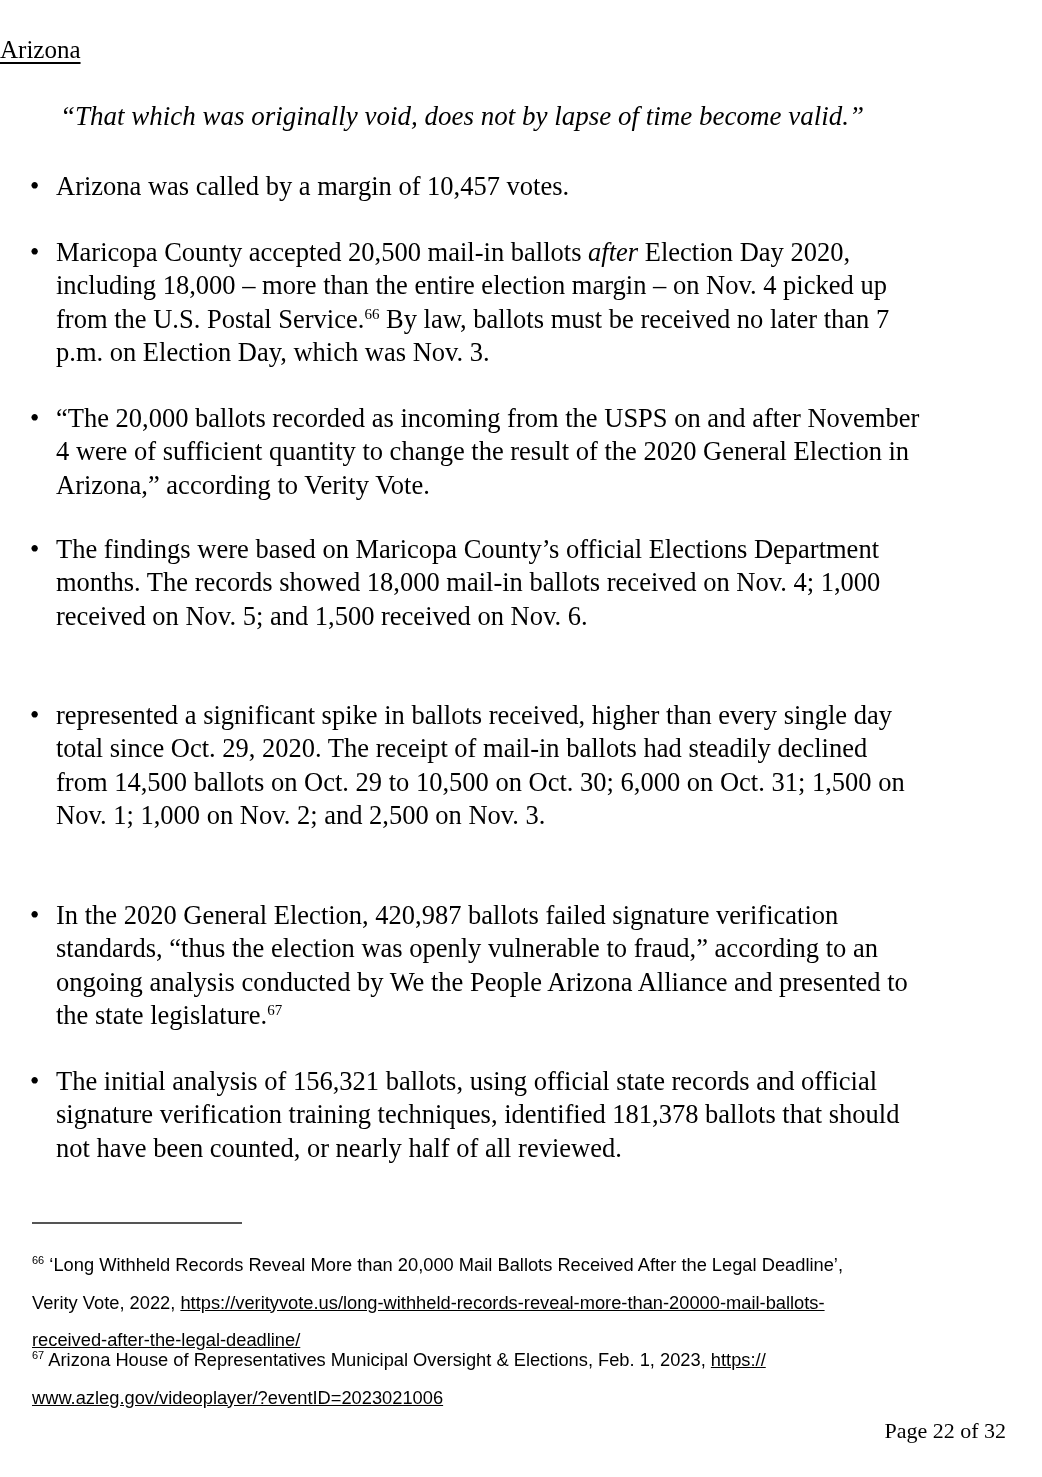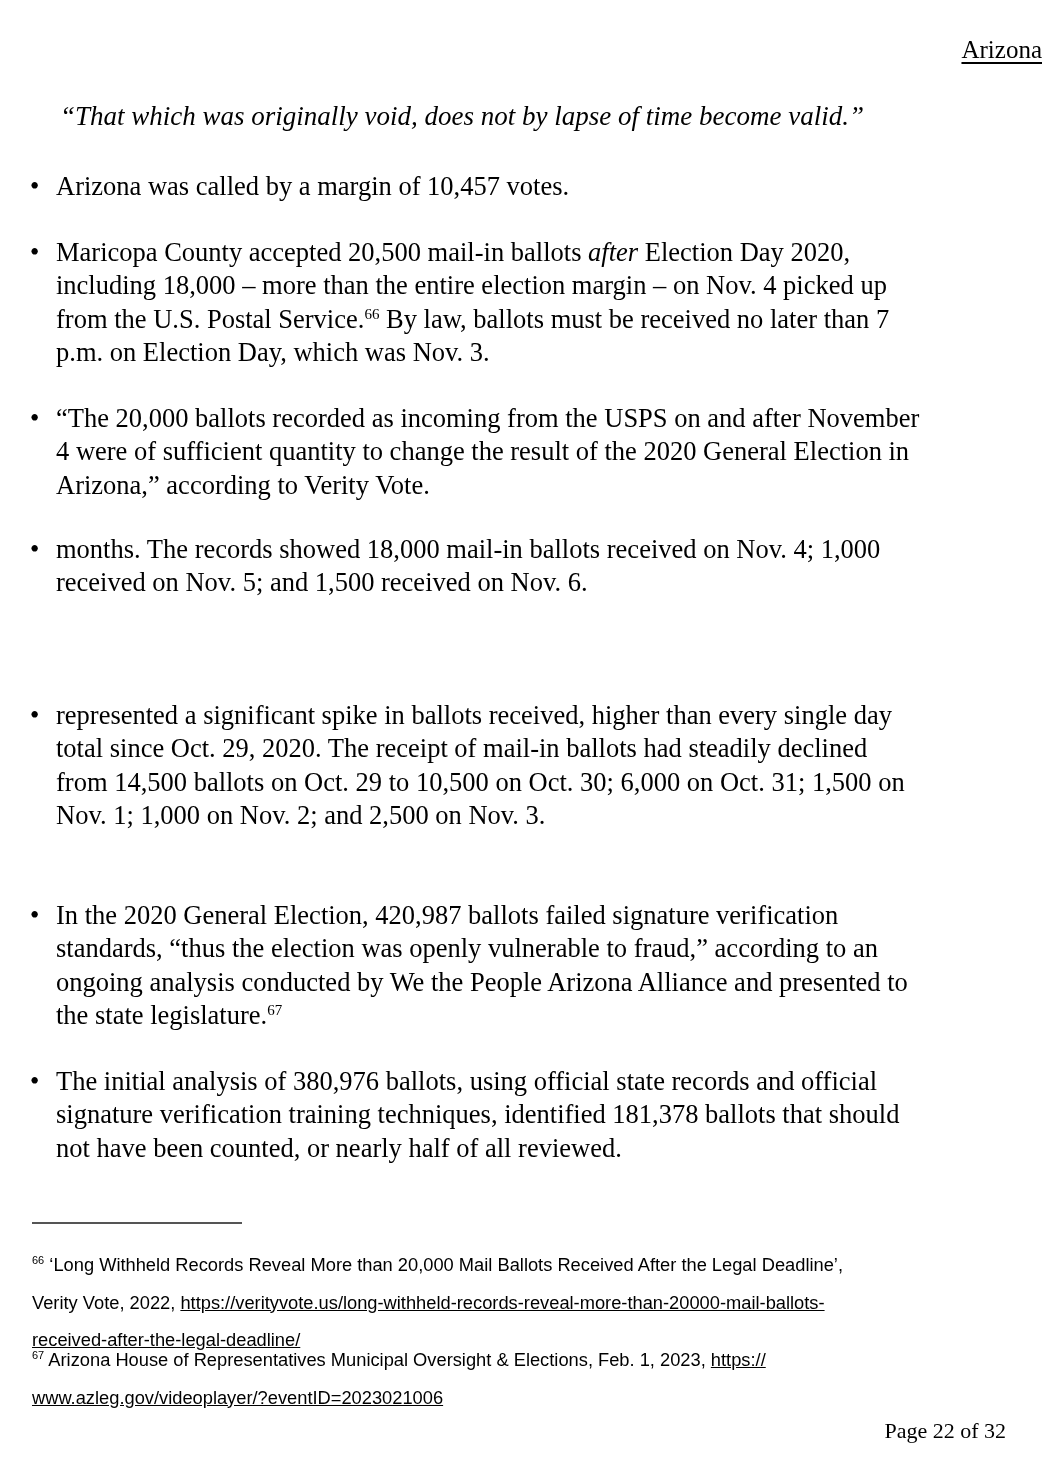--- a/index.html
+++ b/index.html
@@ -2,21 +2,21 @@
 <html><head>
   <meta charset="utf-8">
   <style>
     html, body { margin: 0; padding: 0; background: #ffffff; }
     body {
       width: 1042px; height: 1477px; position: relative; overflow: hidden;
       color: #000;
       font-family: "Liberation Serif", "DejaVu Serif", serif;
     }
     .title {
-      position: absolute; top: 36px; left: 0; width: 1042px; text-align: right;
+      position: absolute; top: 36px; left: 0; width: 1042px; text-align: left;
       font-size: 25px; text-decoration: underline; text-underline-offset: 4px;
     }
     .epigraph {
       position: absolute; top: 101px; left: 0; width: 924px; text-align: center;
       font-size: 27px; font-style: italic;
     }
     .bullets { position: absolute; left: 30px; top: 168px; width: 990px; }
     .bullet {
       position: absolute; left: 0; width: 990px;
       font-size: 26.5px; line-height: 33.3px;
@@ -72,20 +72,21 @@
     <div class="txt">
       <span class="line">“The 20,000 ballots recorded as incoming from the USPS on and after November</span>
       <span class="line">4 were of sufficient quantity to change the result of the 2020 General Election in</span>
       <span class="line">Arizona,” according to Verity Vote.</span>
     </div>
   </div>
 
   <div class="bullet" style="top:365px;">
     <span class="dot">•</span>
     <div class="txt">
+      <span class="line">The findings were based on Maricopa County’s official Elections Department</span>
       <span class="line">months. The records showed 18,000 mail-in ballots received on Nov. 4; 1,000</span>
       <span class="line">received on Nov. 5; and 1,500 received on Nov. 6.</span>
     </div>
   </div>
 
   <div class="bullet" style="top:531px;">
     <span class="dot">•</span>
     <div class="txt">
       <span class="line">represented a significant spike in ballots received, higher than every single day</span>
       <span class="line">total since Oct. 29, 2020. The receipt of mail-in ballots had steadily declined</span>
@@ -100,21 +101,21 @@
       <span class="line">In the 2020 General Election, 420,987 ballots failed signature verification</span>
       <span class="line">standards, “thus the election was openly vulnerable to fraud,” according to an</span>
       <span class="line">ongoing analysis conducted by We the People Arizona Alliance and presented to</span>
       <span class="line"><span>the state legislature.</span><sup class="fn">67</sup></span>
     </div>
   </div>
 
   <div class="bullet" style="top:897px;">
     <span class="dot">•</span>
     <div class="txt">
-      <span class="line">The initial analysis of 380,976 ballots, using official state records and official</span>
+      <span class="line">The initial analysis of 156,321 ballots, using official state records and official</span>
       <span class="line">signature verification training techniques, identified 181,378 ballots that should</span>
       <span class="line">not have been counted, or nearly half of all reviewed.</span>
     </div>
   </div>
 
 </div>
 
 <div class="rule"></div>
 
 <div class="footnote" style="top:1240px;">

